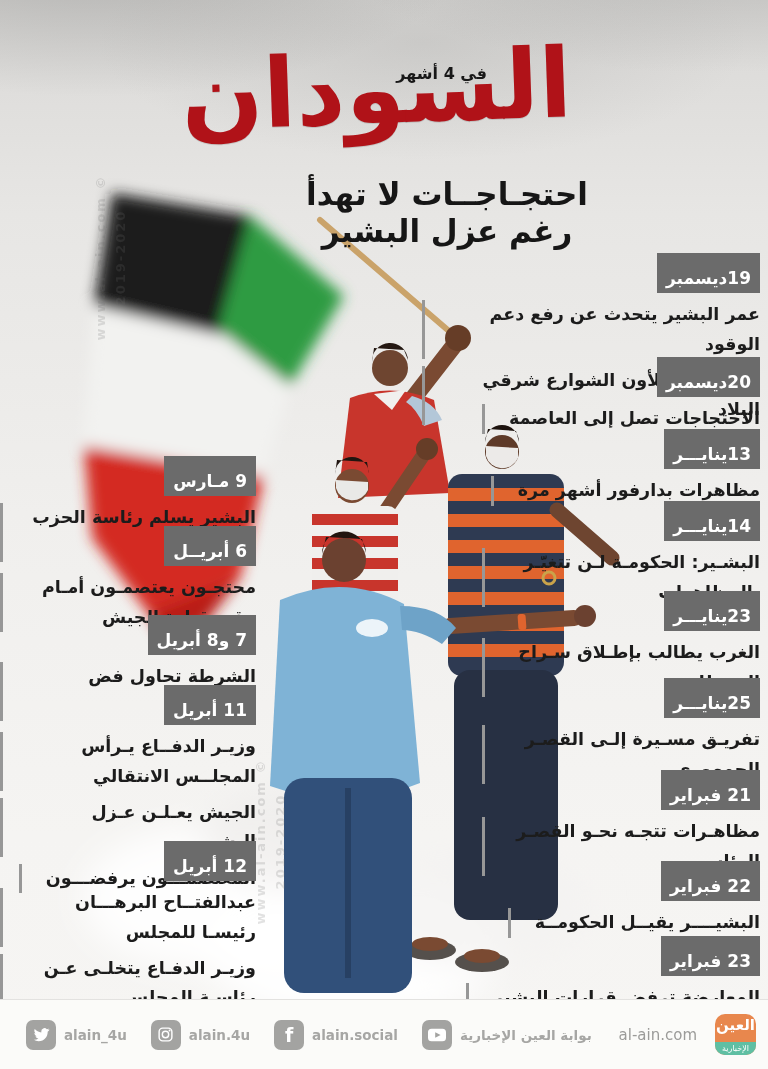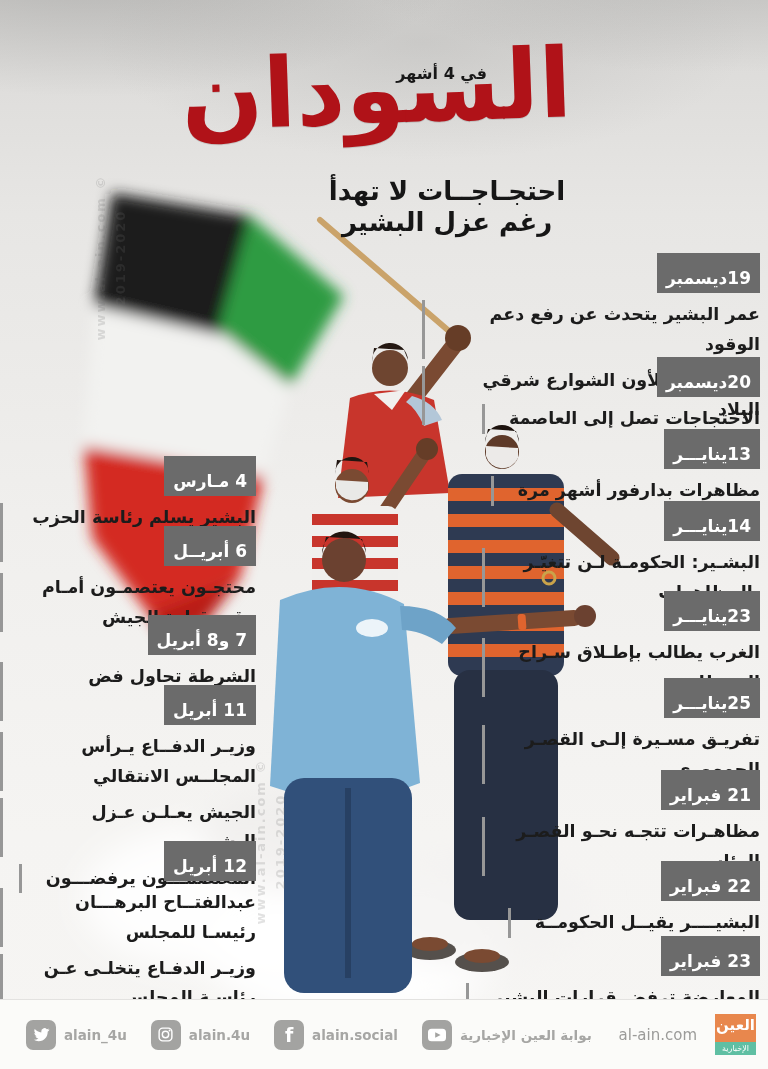--- a/index.html
+++ b/index.html
@@ -16,21 +16,21 @@
   }
   
   .tagline{position:absolute;top:64px;right:281px;font-size:16px;font-weight:bold;color:#181818;direction:rtl;z-index:4;}
   .main-title{
     position:absolute;top:18px;right:196px;z-index:4;
     font-size:96px;font-weight:bold;color:#b01218;direction:rtl;line-height:1.5;
     text-shadow:0 1px 0 rgba(0,0,0,.12);
     transform:rotate(-2deg);
   }
   .subtitle{position:absolute;top:176px;right:86px;width:470px;z-index:4;
-    text-align:center;direction:rtl;font-size:26px;font-weight:bold;color:#161616;line-height:1.2;}
+    text-align:center;direction:rtl;font-size:31px;font-weight:bold;color:#161616;line-height:1.2;}
   
   .t-item{position:absolute;direction:rtl;text-align:right;z-index:5;}
   .t-item.rcol{right:8px;width:338px;}
   .t-item.lcol{left:0px;width:256px;}
   .badge{
     display:inline-block;background:#6b6b6b;color:#ffffff;
     font-size:17px;font-weight:bold;padding:15px 9px 4px 9px;line-height:1.25;
   }
   .event-row{margin-top:7px;}
   .event{
@@ -53,21 +53,21 @@
     display:flex;align-items:center;padding:0 12px 0 26px;box-sizing:border-box;
   }
   .social{display:flex;align-items:center;gap:24px;}
   .social-item{display:flex;align-items:center;gap:8px;color:#a6a6a4;font-size:13.5px;font-weight:bold;cursor:pointer;}
   .sicon{width:30px;height:30px;background:#a3a3a1;border-radius:7px;flex:0 0 auto;
          display:flex;align-items:center;justify-content:center;color:#fff;}
   .sicon svg{display:block;}
   .fb-f{font-size:19px;font-weight:bold;color:#fff;line-height:1;margin-top:2px;}
   .footer-right{margin-left:auto;display:flex;align-items:center;gap:18px;}
   .website{color:#9b9b99;font-size:15px;}
-  .logo{width:41px;height:41px;border-radius:0;background:#e8874d;position:relative;overflow:hidden;cursor:pointer;}
+  .logo{width:41px;height:41px;border-radius:10px;background:#e8874d;position:relative;overflow:hidden;cursor:pointer;}
   .logo-top{position:absolute;top:2px;left:0;right:0;text-align:center;color:#fff;font-size:15px;font-weight:bold;direction:rtl;}
   .logo-band{position:absolute;bottom:0;left:0;right:0;height:13px;background:#5fbfa3;
              color:#fff;font-size:8px;text-align:center;line-height:13px;direction:rtl;}
 </style>
 </head>
 <body>
 
 <div id="poster">
 
   <div class="tagline">في 4 أشهر</div>
@@ -206,21 +206,21 @@
   <div class="t-item rcol" style="top:861px">
     <div class="badge">22 فبراير</div>
     <div class="event-row"><span class="event">البشيــــر يقيــل الحكومــة</span></div>
   </div>
   <div class="t-item rcol" style="top:936px">
     <div class="badge">23 فبراير</div>
     <div class="event-row"><span class="event">المعارضة ترفض قرارات البشير</span></div>
   </div>
 
   <div class="t-item lcol" style="top:456px">
-    <div class="badge">4 مـارس</div>
+    <div class="badge">9 مـارس</div>
     <div class="event-row"><span class="event">البشير يسلم رئاسة الحزب لنائبه</span></div>
   </div>
   <div class="t-item lcol" style="top:526px">
     <div class="badge">6 أبريــل</div>
     <div class="event-row"><span class="event">محتجـون يعتصمـون أمـام مقـر قيادة الجيش</span></div>
   </div>
   <div class="t-item lcol" style="top:615px">
     <div class="badge">7 و8 أبريل</div>
     <div class="event-row"><span class="event">الشرطة تحاول فض الاعتصام</span></div>
   </div>

